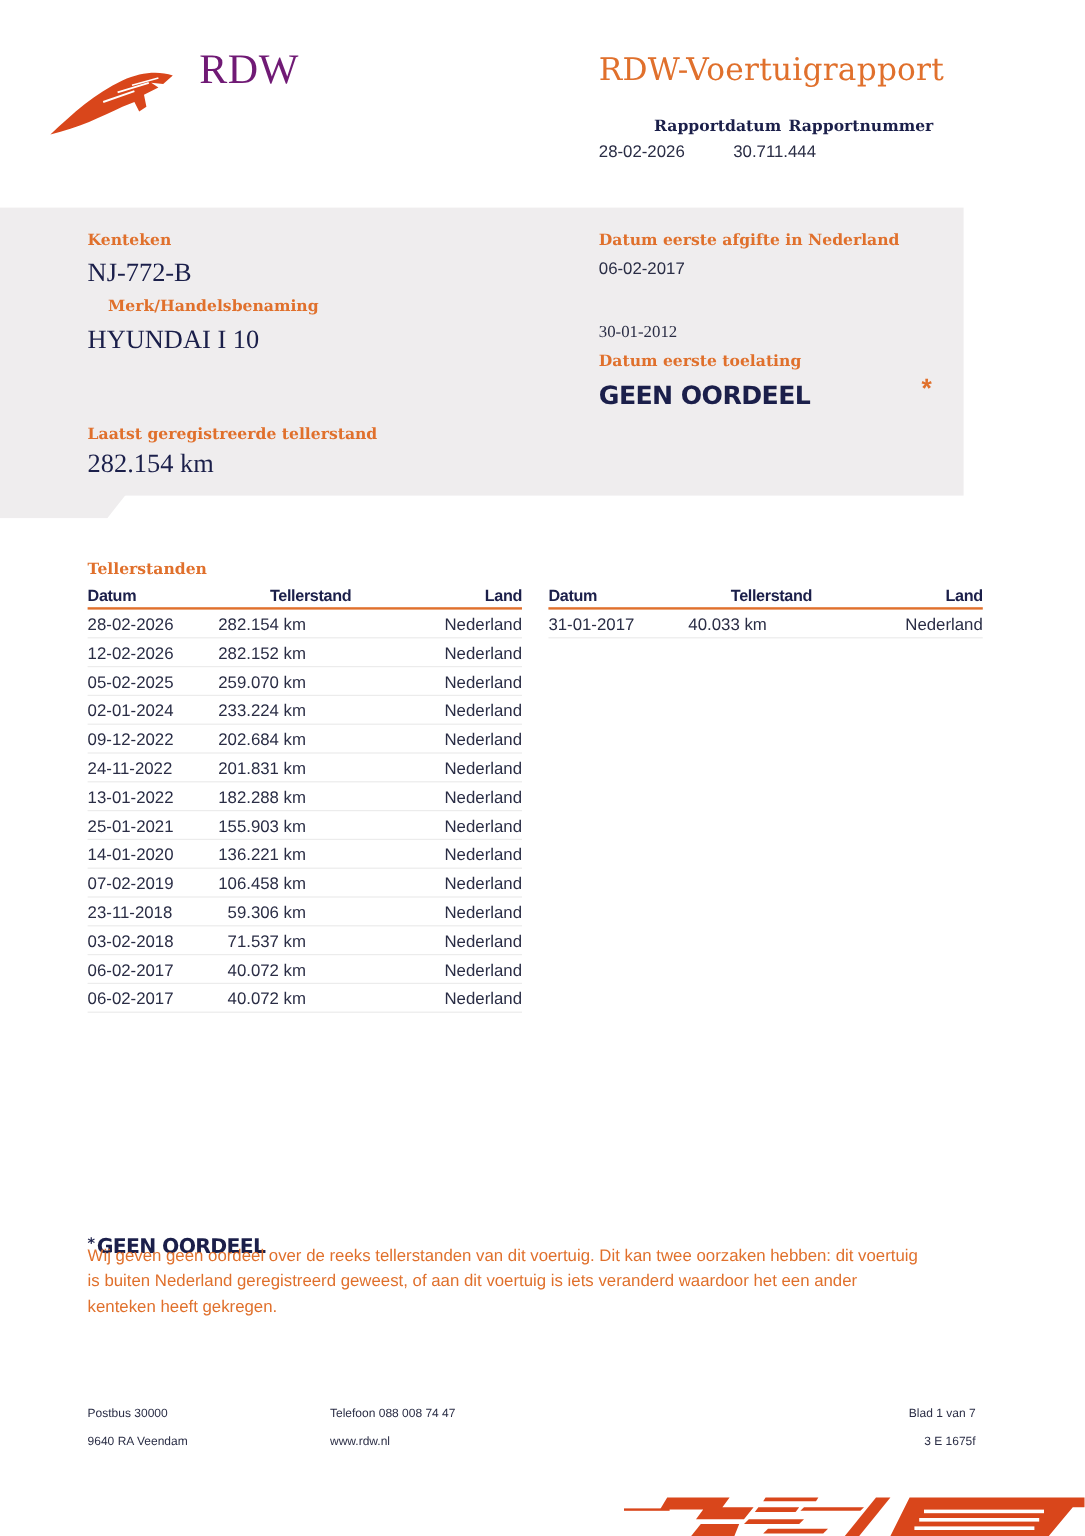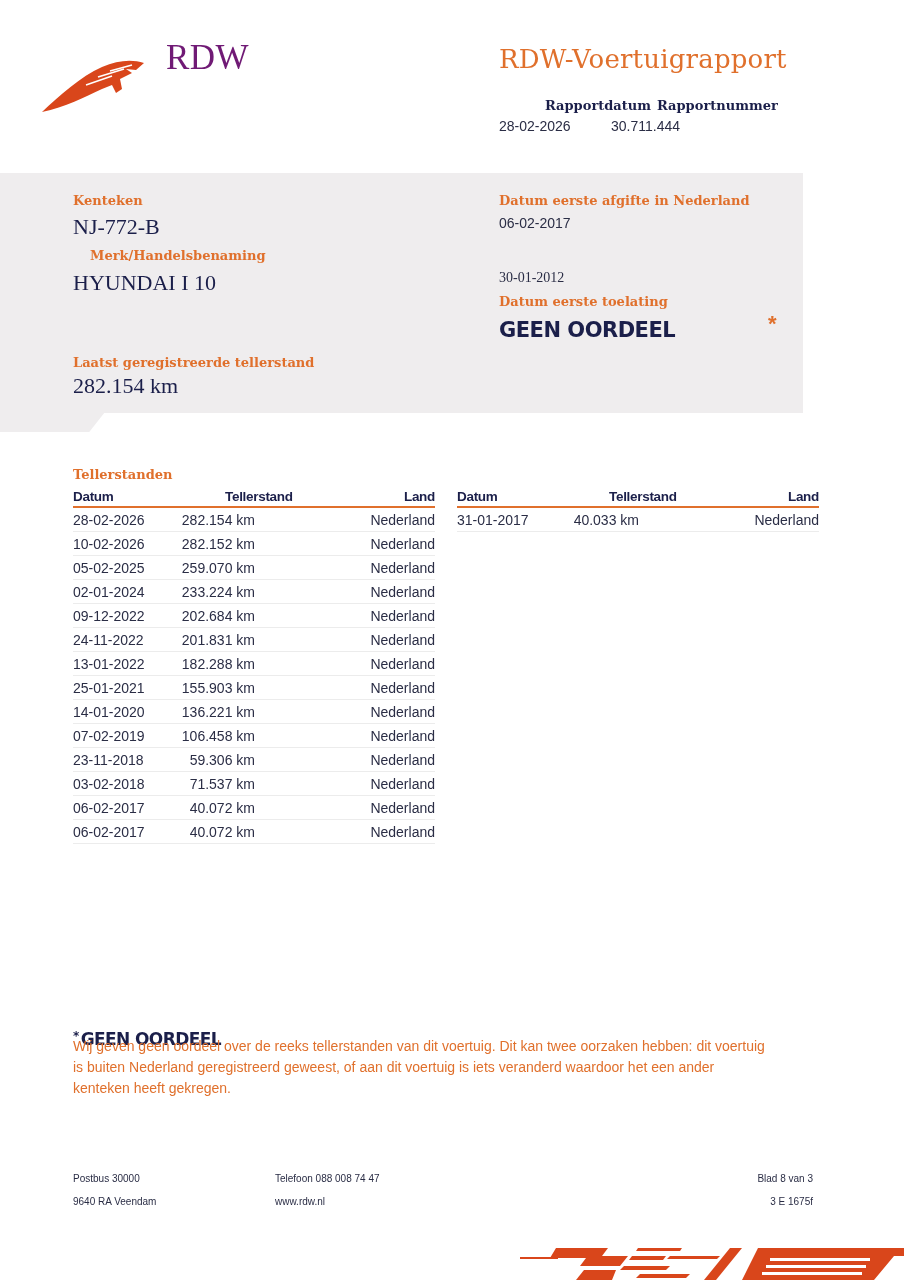--- a/index.html
+++ b/index.html
@@ -85,21 +85,21 @@
     <span class="c-km-h">Tellerstand</span>
     <span class="c-land">Land</span>
   </div>
   <div id="rows-left">
       <div class="tbl-row">
         <span class="c-date">28-02-2026</span>
         <span class="c-km">282.154 km</span>
         <span class="c-land">Nederland</span>
       </div>
       <div class="tbl-row">
-        <span class="c-date">10-02-2026</span>
+        <span class="c-date">12-02-2026</span>
         <span class="c-km">282.152 km</span>
         <span class="c-land">Nederland</span>
       </div>
       <div class="tbl-row">
         <span class="c-date">05-02-2025</span>
         <span class="c-km">259.070 km</span>
         <span class="c-land">Nederland</span>
       </div>
       <div class="tbl-row">
         <span class="c-date">02-01-2024</span>
@@ -174,21 +174,21 @@
     </div>
 </div>
 
 <div class="abs fn-title"><span class="star">*</span><span>GEEN OORDEEL</span></div>
 <div class="abs fn-text">Wij geven geen oordeel over de reeks tellerstanden van dit voertuig. Dit kan twee oorzaken hebben: dit voertuig is buiten Nederland geregistreerd geweest, of aan dit voertuig is iets veranderd waardoor het een ander kenteken heeft gekregen.</div>
 
 <div class="abs foot" style="left:73px; top:1173px;">Postbus 30000</div>
 <div class="abs foot" style="left:73px; top:1196px;">9640 RA Veendam</div>
 <div class="abs foot" style="left:275px; top:1173px;">Telefoon 088 008 74 47</div>
 <div class="abs foot" style="left:275px; top:1196px;">www.rdw.nl</div>
-<div class="abs foot" style="right:91px; top:1173px;">Blad 8 van 3</div>
+<div class="abs foot" style="right:91px; top:1173px;">Blad 1 van 7</div>
 <div class="abs foot" style="right:91px; top:1196px;">3 E 1675f</div>
 
 <svg class="abs footer-graphic" viewBox="0 0 384 36">
   <g fill="#d9461b">
     <rect x="0" y="13" width="38" height="2"></rect>
     <polygon points="36,4 88,4 82,12 108,12 100,22 60,22 66,14 30,14"></polygon>
     <polygon points="64,26 96,26 92,36 56,36"></polygon>
     <polygon points="118,4 162,4 160,7 116,7"></polygon>
     <polygon points="112,12 146,12 143,16 109,16"></polygon>
     <polygon points="104,22 150,22 146,26 100,26"></polygon>

